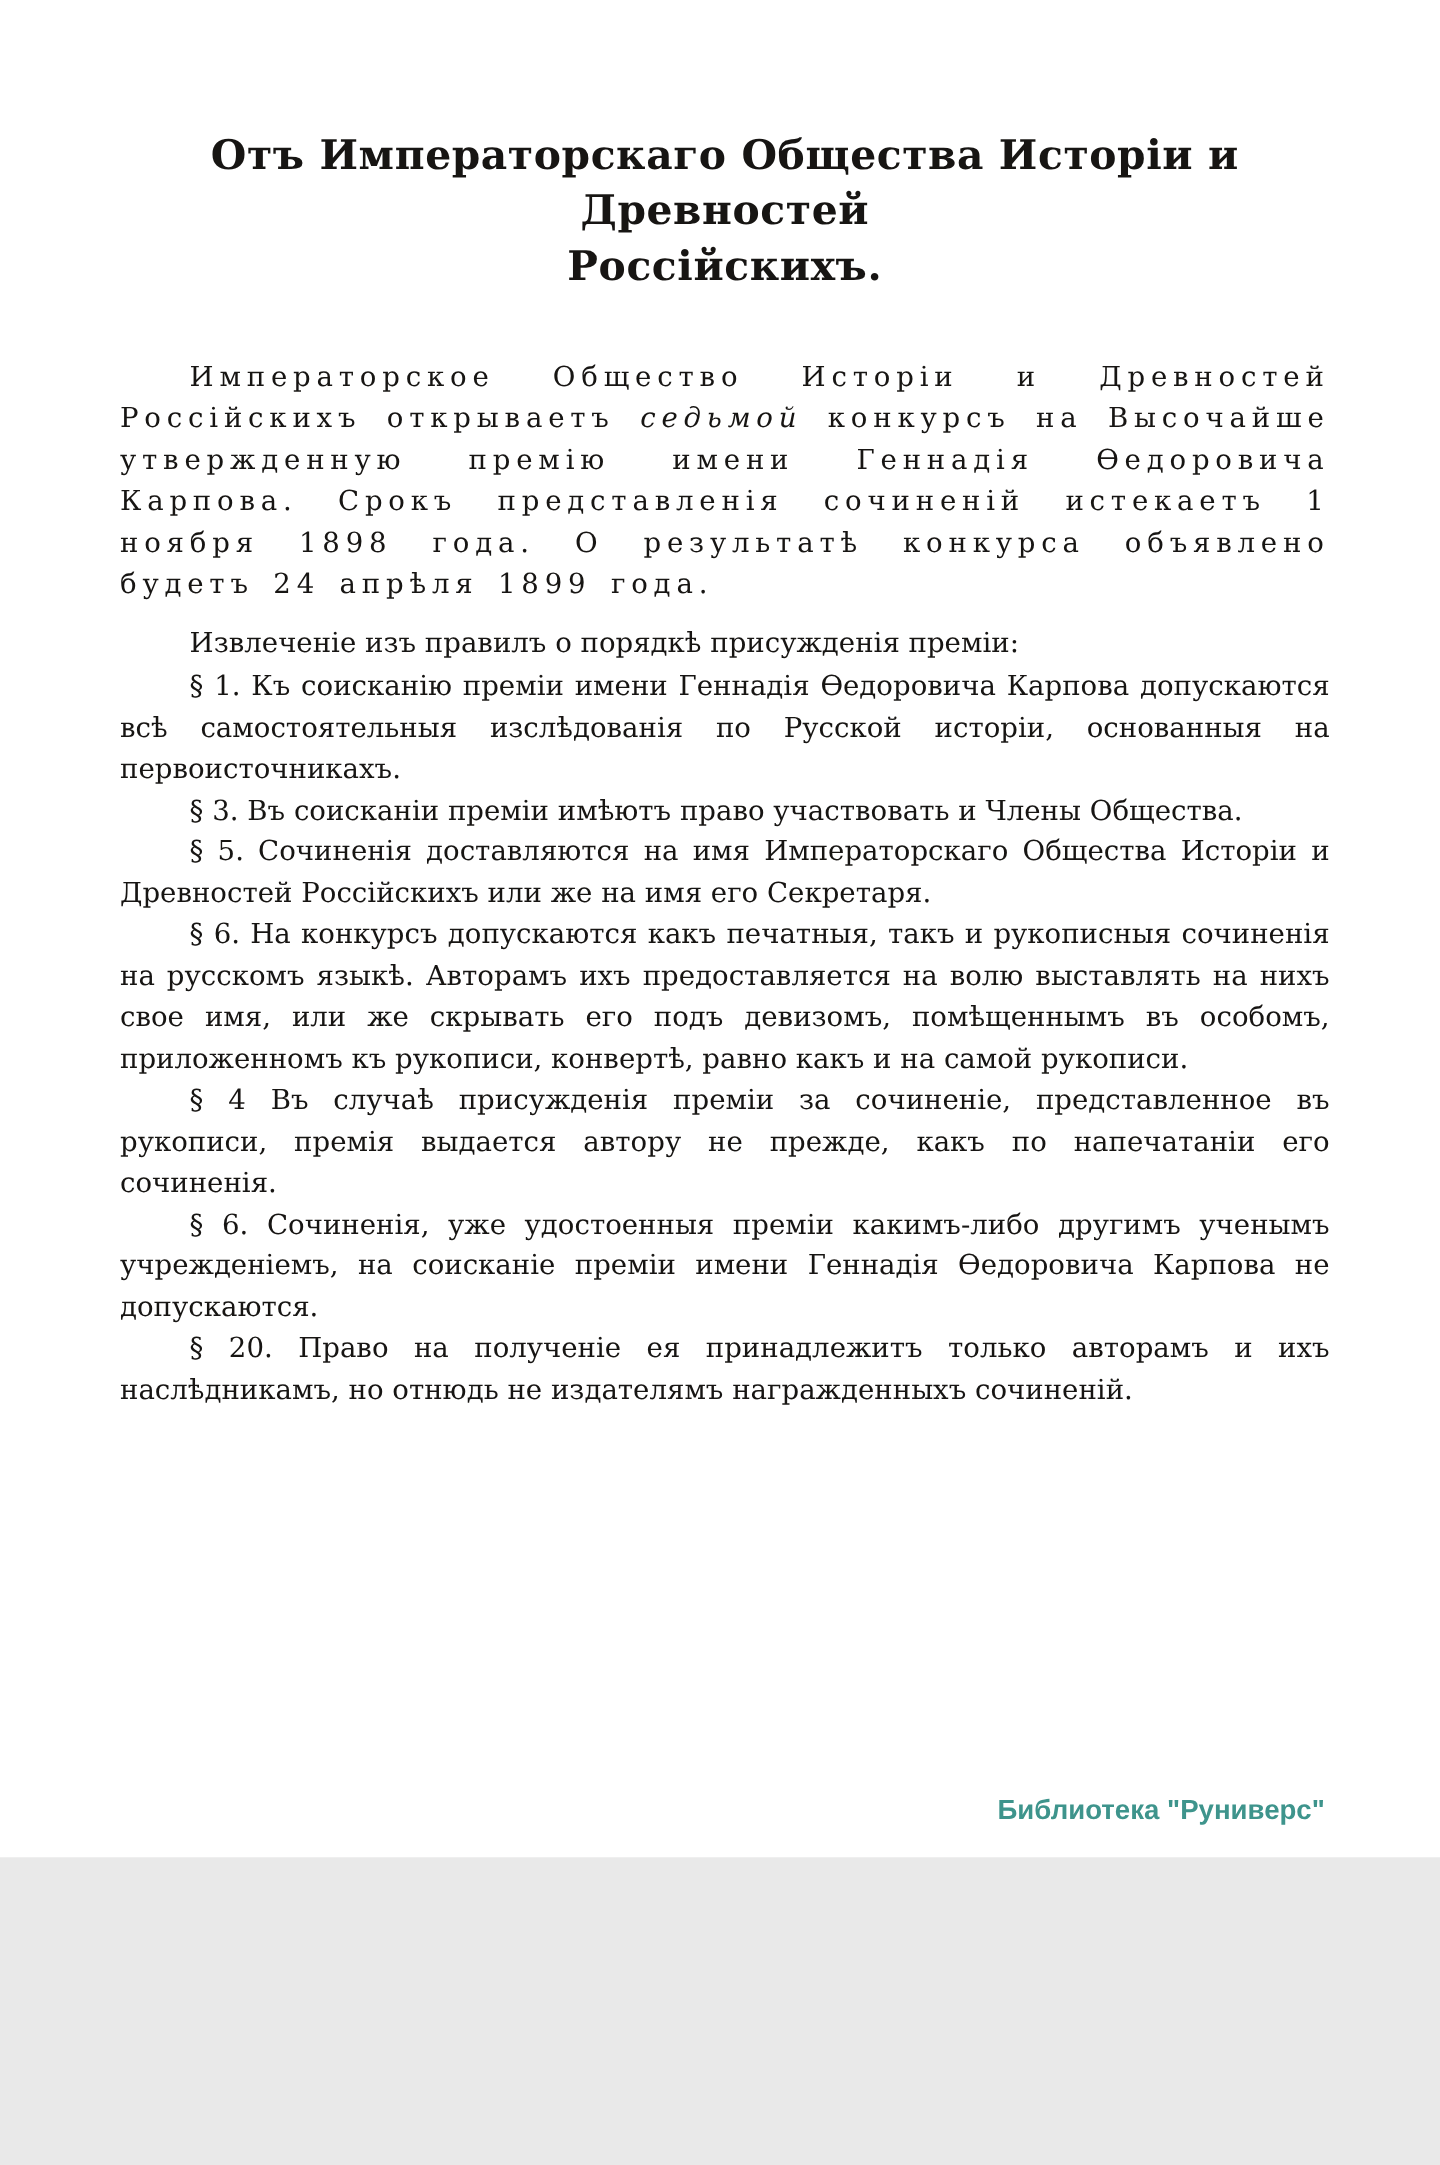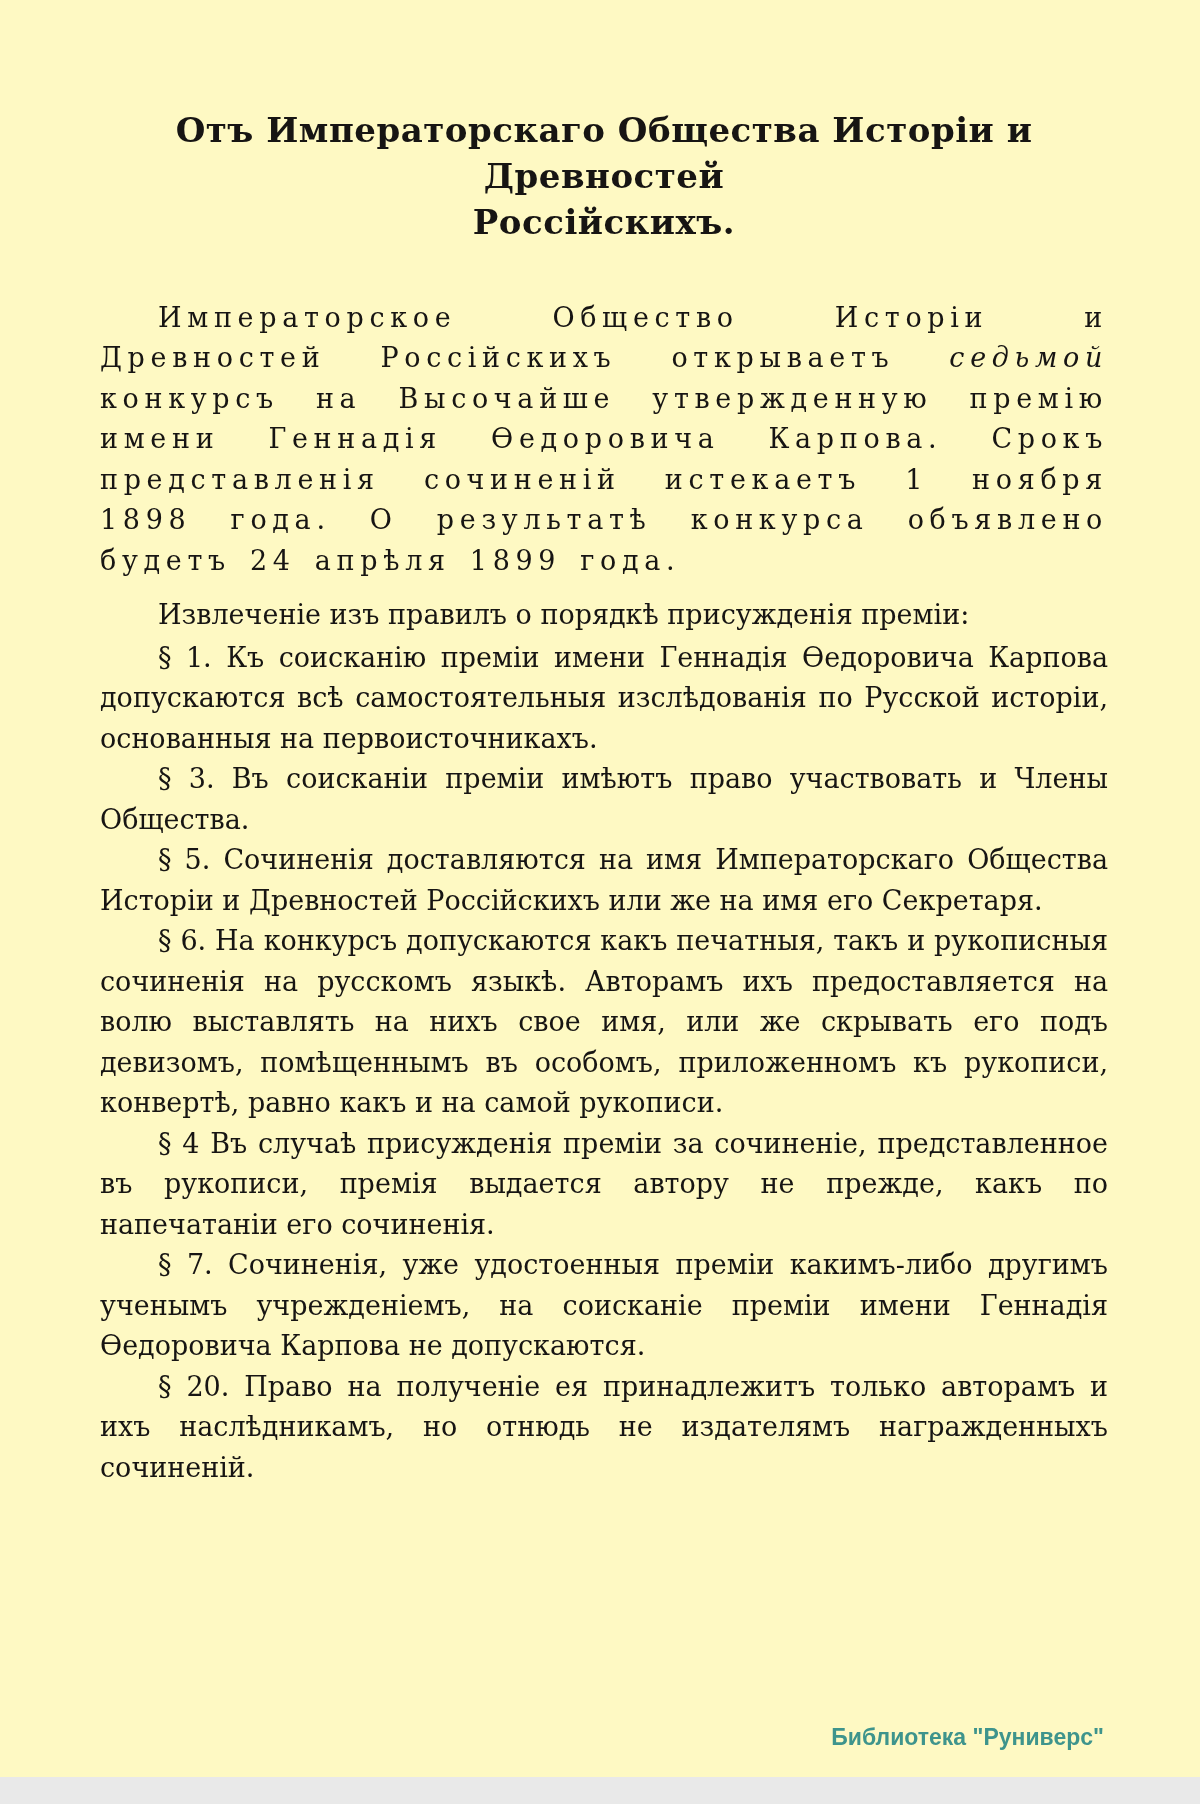--- a/index.html
+++ b/index.html
@@ -3,23 +3,23 @@
 <meta charset="utf-8">
 <style>
   html, body {
     margin: 0;
     padding: 0;
     background: #e9e9e9;
   }
   .page {
     position: relative;
     width: 1200px;
-    height: 1777px;
+    height: 1548px;
     margin: 0 auto;
-    background: #fef9c3;
+    background: #ffffff;
     overflow: hidden;
     font-family: "DejaVu Serif", "Liberation Serif", serif;
     color: #171513;
     text-decoration: underline;
   }
   .content {
     position: absolute;
     top: 108px;
     left: 100px;
     width: 1008px;
@@ -27,21 +27,21 @@
   .doc-title {
     font-size: 34px;
     font-weight: bold;
     text-align: center;
     line-height: 1.35;
     letter-spacing: 0.5px;
     margin: 0 0 52px 0;
   }
   .doc-title .title-line { display: block; }
   p.body-par {
-    font-size: 27px;
+    font-size: 23px;
     line-height: 1.5;
     text-align: justify;
     text-indent: 58px;
     margin: 0;
   }
   p.intro {
     letter-spacing: 0.21em;
     word-spacing: 0.18em;
     font-weight: 500;
     margin-bottom: 14px;
@@ -74,20 +74,20 @@
 
     <p class="body-par intro"><span>Императорское Общество Исторіи и Древностей Россійскихъ открываетъ </span><span class="emph">седьмой</span><span> конкурсъ на Высочайше утвержденную премію имени Геннадія Ѳедоровича Карпова. Срокъ представленія сочиненій истекаетъ 1 ноября 1898 года. О результатѣ конкурса объявлено будетъ 24 апрѣля 1899 года.</span></p>
 
     <p class="body-par extract">Извлеченіе изъ правилъ о порядкѣ присужденія преміи:</p>
 
     <p class="body-par">§ 1. Къ соисканію преміи имени Геннадія Ѳедоровича Карпова допускаются всѣ самостоятельныя изслѣдованія по Русской исторіи, основанныя на первоисточникахъ.</p>
     <p class="body-par">§ 3. Въ соисканіи преміи имѣютъ право участвовать и Члены Общества.</p>
     <p class="body-par">§ 5. Сочиненія доставляются на имя Императорскаго Общества Исторіи и Древностей Россійскихъ или же на имя его Секретаря.</p>
     <p class="body-par">§ 6. На конкурсъ допускаются какъ печатныя, такъ и рукописныя сочиненія на русскомъ языкѣ. Авторамъ ихъ предоставляется на волю выставлять на нихъ свое имя, или же скрывать его подъ девизомъ, помѣщеннымъ въ особомъ, приложенномъ къ рукописи, конвертѣ, равно какъ и на самой рукописи.</p>
     <p class="body-par">§ 4 Въ случаѣ присужденія преміи за сочиненіе, представленное въ рукописи, премія выдается автору не прежде, какъ по напечатаніи его сочиненія.</p>
-    <p class="body-par">§ 7. Сочиненія, уже удостоенныя преміи какимъ-либо другимъ ученымъ учрежденіемъ, на соисканіе преміи имени Геннадія Ѳедоровича Карпова не допускаются.</p>
+    <p class="body-par">§ 6. Сочиненія, уже удостоенныя преміи какимъ-либо другимъ ученымъ учрежденіемъ, на соисканіе преміи имени Геннадія Ѳедоровича Карпова не допускаются.</p>
     <p class="body-par">§ 20. Право на полученіе ея принадлежитъ только авторамъ и ихъ наслѣдникамъ, но отнюдь не издателямъ награжденныхъ сочиненій.</p>
     <p class="body-par"></p>
 
   </div>
 
   <div class="watermark" style="color: rgb(62, 148, 140);">Библиотека "Руниверс"</div>
 </div>
 
 </body></html>

